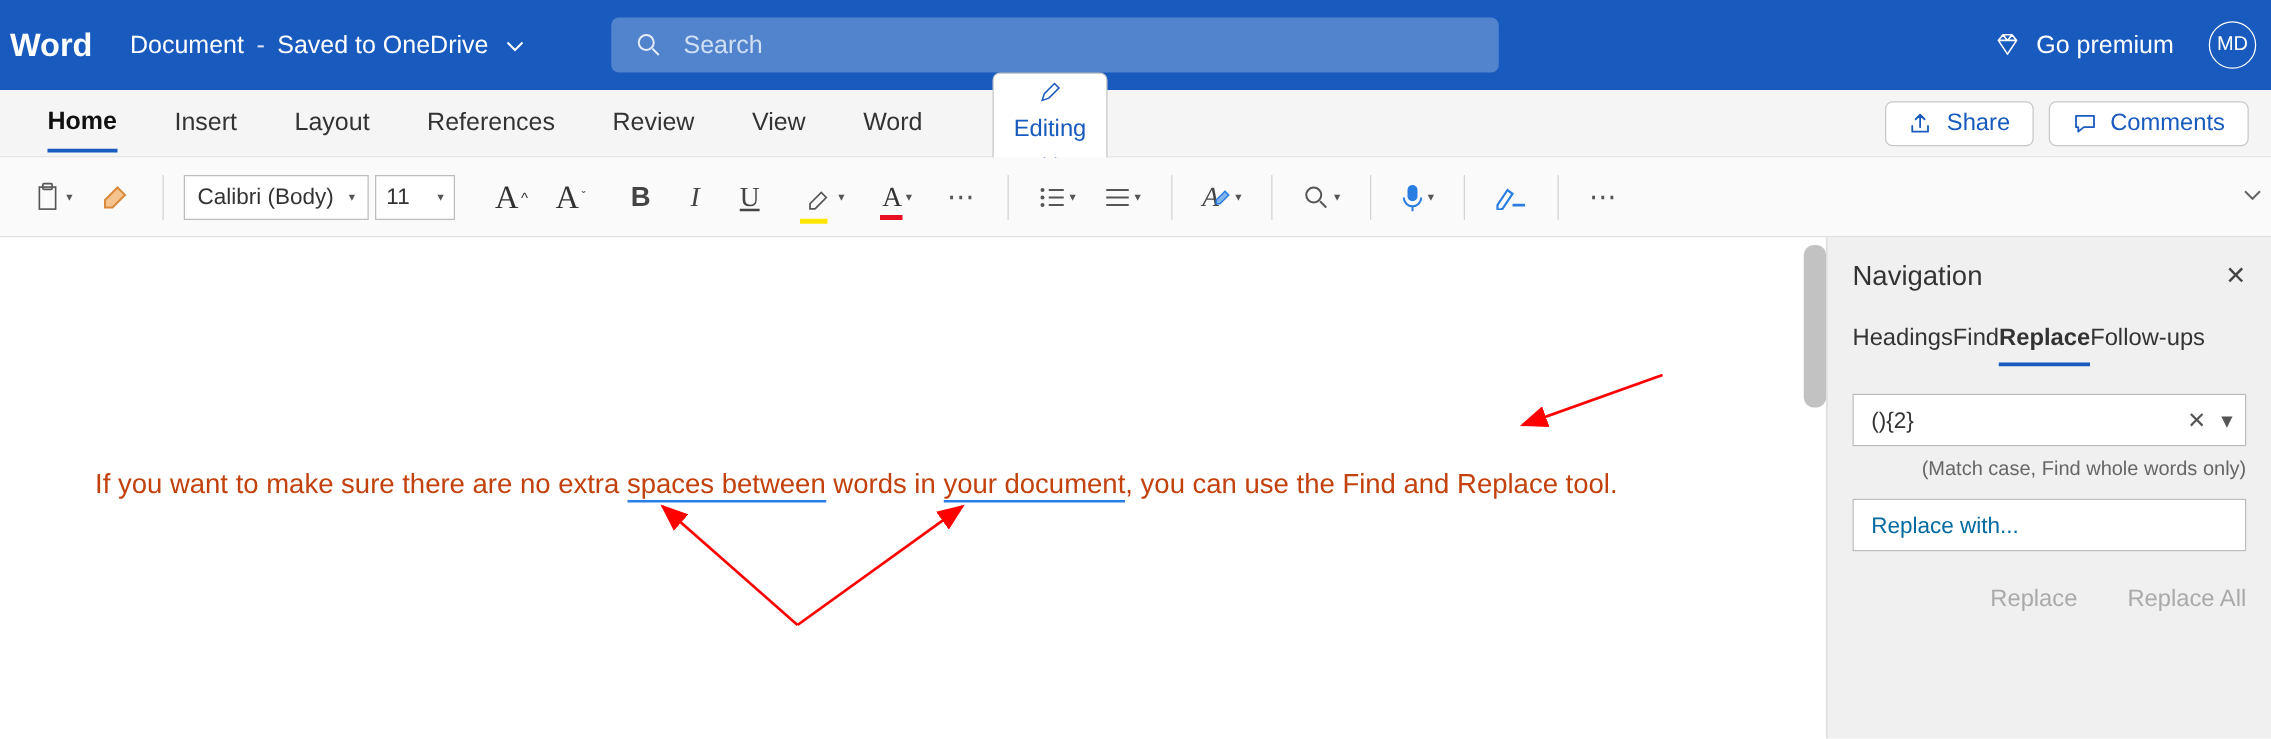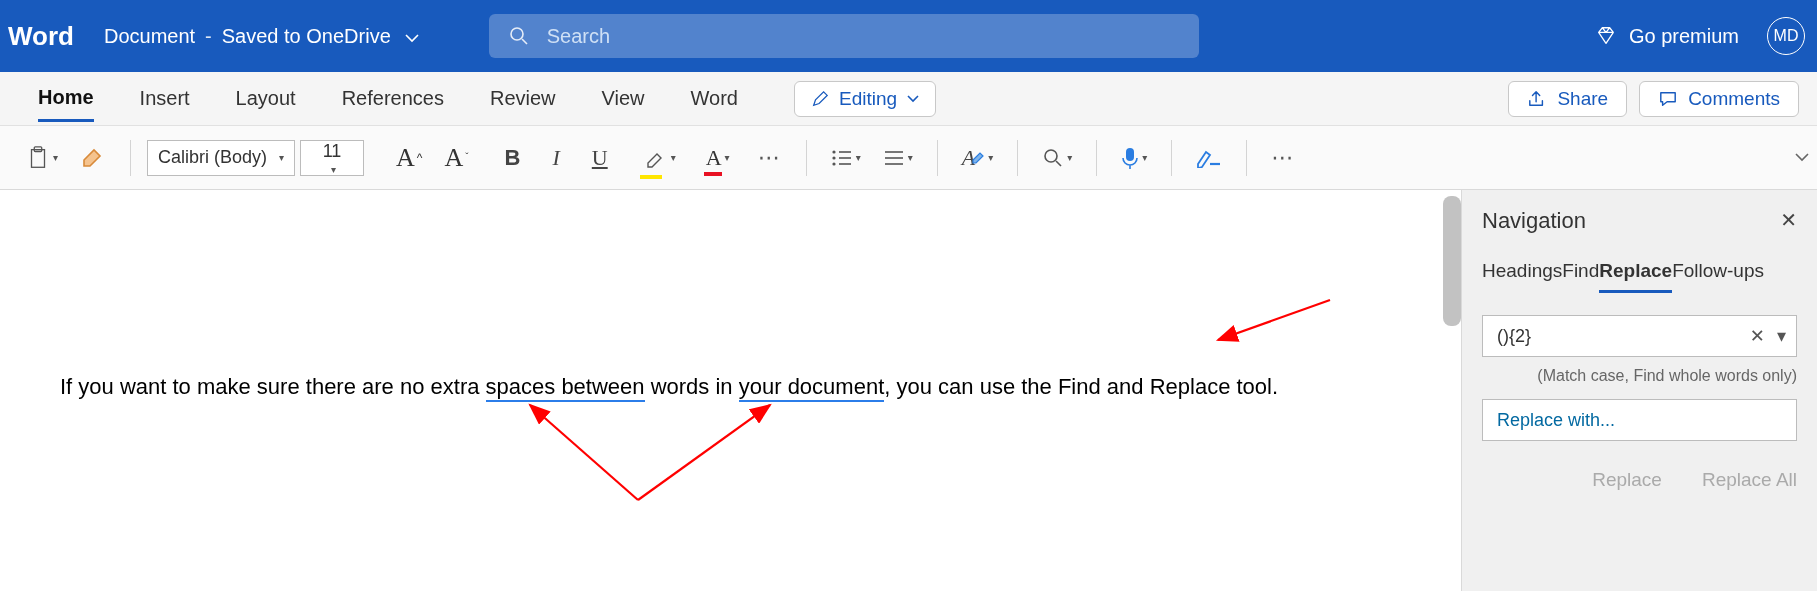--- a/index.html
+++ b/index.html
@@ -15,44 +15,44 @@
   .search-box { width: 710px; height: 44px; background: #41729F; border-radius: 6px; display: flex; align-items: center; padding: 0 20px; color: #cfe0f5; font-size: 20px; gap: 18px; background: rgba(255,255,255,.25); }
   .search-box svg { opacity: .85; }
   .titlebar-right { margin-left: auto; display: flex; align-items: center; gap: 28px; }
   .premium { display: flex; align-items: center; gap: 12px; font-size: 20px; color: #fff; }
   .avatar { width: 38px; height: 38px; border: 1.5px solid #fff; border-radius: 50%; display: flex; align-items: center; justify-content: center; font-size: 16px; }
 
   
   .tabs-row { height: 54px; background: #f5f5f5; display: flex; align-items: center; padding: 0 18px 0 38px; gap: 46px; border-bottom: 1px solid #e1e1e1; }
   .tab { font-size: 20px; color: #333; padding: 10px 0; cursor: pointer; }
   .tab.active { font-weight: 600; border-bottom: 3px solid #185ABD; color: #111; }
-  .editing-btn { margin-left: 10px; border: 1px solid #c8c8c8; background: #fff; border-radius: 6px; padding: 6px 16px; display: flex; align-items: center; gap: 10px; font-size: 19px; color: #185ABD; cursor: pointer; }
+  .editing-btn { margin-left: 10px; border: 1px solid #c8c8c8; background: #fff; border-radius: 6px; padding: 6px 16px; display: flex; align-items: center; gap: 10px; font-size: 19px; color: #185ABD; cursor: pointer; flex-direction: column; }
   .tabs-right { margin-left: auto; display: flex; gap: 12px; }
   .tabs-right .btn { border: 1px solid #c8c8c8; background: #fff; border-radius: 6px; padding: 6px 18px; display: flex; align-items: center; gap: 10px; font-size: 19px; color: #185ABD; cursor: pointer; }
 
   
   .toolbar { height: 64px; background: #fafafa; display: flex; align-items: center; padding: 0 8px 0 18px; gap: 6px; border-bottom: 1px solid #d9d9d9; position: relative; }
   .tool { display: flex; align-items: center; justify-content: center; height: 40px; padding: 0 8px; cursor: pointer; color: #444; }
   .tool svg { display: block; }
   .font-select { border: 1px solid #bcbcbc; background:#fff; height: 36px; width: 148px; padding: 0 10px; display: flex; align-items: center; justify-content: space-between; font-size: 18px; color: #333; }
-  .size-select { border: 1px solid #bcbcbc; background:#fff; height: 36px; width: 64px; padding: 0 8px; display: flex; align-items: center; justify-content: space-between; font-size: 18px; color:#333; margin-left: -1px; flex-direction: column; }
+  .size-select { border: 1px solid #bcbcbc; background:#fff; height: 36px; width: 64px; padding: 0 8px; display: flex; align-items: center; justify-content: space-between; font-size: 18px; color:#333; margin-left: -1px; }
   .divider { width: 1px; height: 36px; background: #d4d4d4; margin: 0 10px; }
   .tool.big { font-size: 26px; font-family: 'Times New Roman', serif; color:#333; gap:2px; }
   .tool.bold { font-weight: 800; font-size: 22px; }
   .tool.italic { font-style: italic; font-size: 22px; font-family: 'Times New Roman', serif; }
   .tool.underline { text-decoration: underline; font-size: 22px; font-family: 'Times New Roman', serif; }
   .ellipsis { font-size: 22px; letter-spacing: 2px; color:#555; }
   .chev { font-size: 10px; color:#555; margin-left: 3px; }
   .toolbar-end-chev { position: absolute; right: 8px; top: 22px; color:#666; cursor:pointer; }
 
   
   .workspace { display: flex; height: calc(591px - 72px - 54px - 64px); position: relative; }
   .doc-scroll { flex: 1; background: #fff; position: relative; overflow: hidden; }
   .vscroll { position: absolute; right: 0; top: 6px; width: 18px; height: 130px; background: #c2c2c2; border-radius: 8px; }
-  .doc-page { position: absolute; left: 0; top: 0; right: 30px; padding: 180px 60px 0 60px; font-size: 22px; color: #000000; line-height: 1.5; }
+  .doc-page { position: absolute; left: 16px; top: 0; right: 30px; padding: 180px 60px 0 60px; font-size: 22px; color: #c2410c; line-height: 1.5; }
   .gram { border-bottom: 2px solid #2b7de9; padding-bottom: 1px; }
 
   .nav-pane { width: 356px; background: #f0f0f0; border-left: 1px solid #d9d9d9; padding: 18px 20px 0 20px; position: relative; }
   .nav-title { font-size: 22px; color: #333; font-weight: 400; }
   .nav-close { position: absolute; right: 20px; top: 18px; font-size: 20px; color: #444; cursor: pointer; }
   .nav-tabs { display: flex; margin-top: 26px; font-size: 19px; color: #333; }
   .nav-tab { padding-bottom: 8px; cursor: pointer; }
   .nav-tab.active { font-weight: 600; border-bottom: 3px solid #185ABD; }
   .find-input { margin-top: 22px; width: 100%; height: 42px; border: 1px solid #bcbcbc; background: #fff; display: flex; align-items: center; padding: 0 10px 0 14px; font-size: 18px; color: #333; position: relative; }
   .find-input .ctrls { margin-left: auto; display: flex; gap: 12px; color: #555; }

